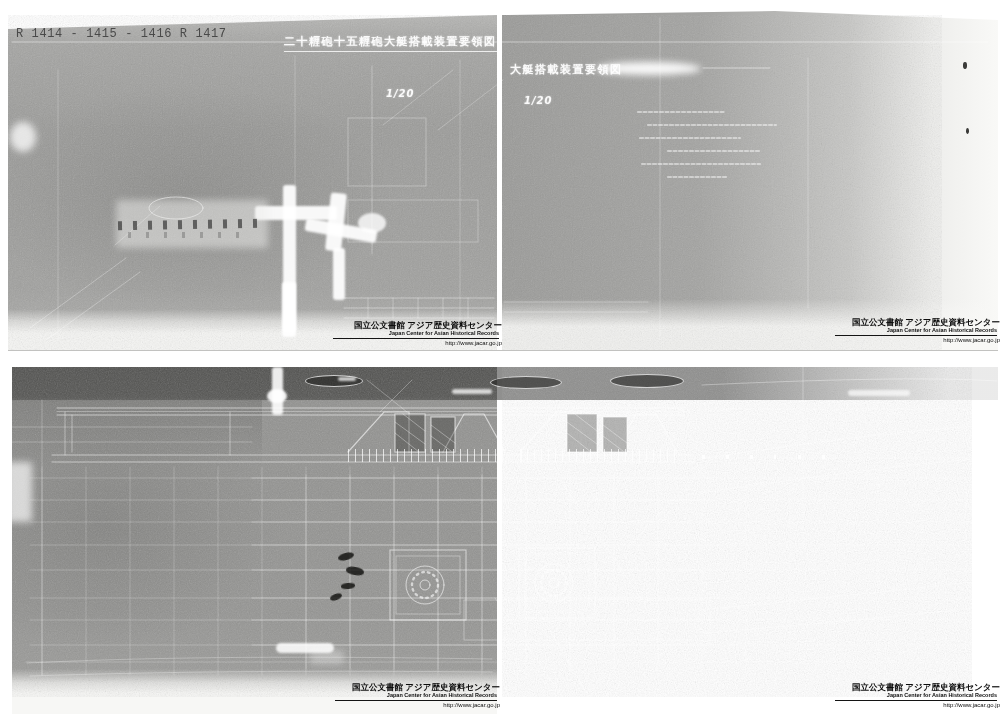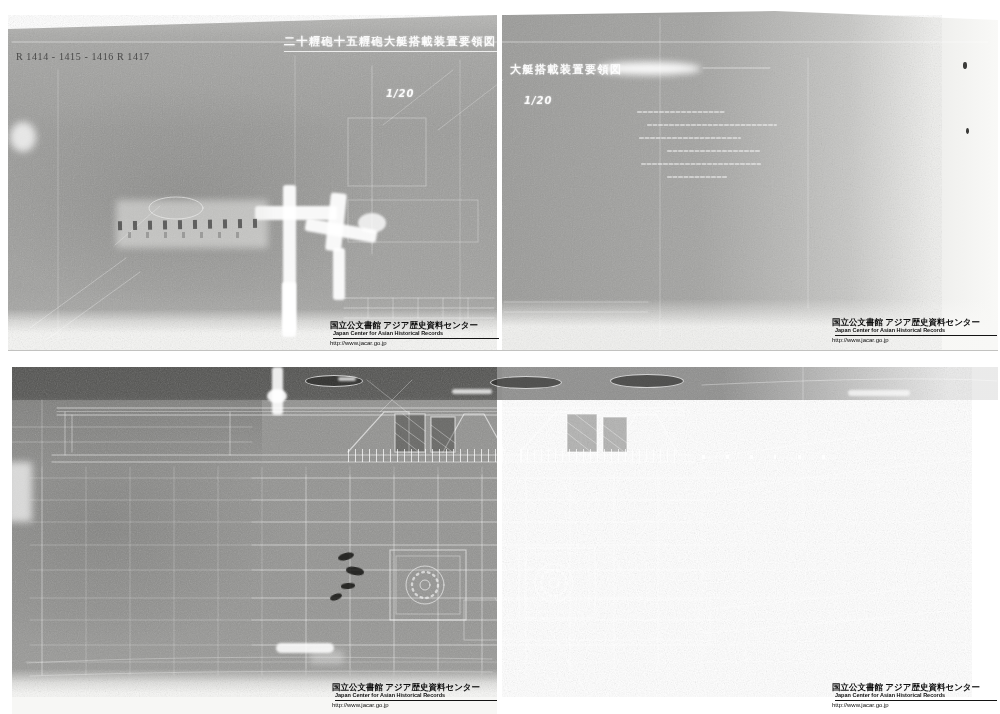--- a/index.html
+++ b/index.html
@@ -53,24 +53,24 @@
   .handwriting{
     position:absolute;color:rgba(255,255,255,.92);
     font-family:"DejaVu Sans", sans-serif;font-weight:bold;
     white-space:nowrap;filter:blur(.4px);
     text-shadow:0 0 2px rgba(255,255,255,.55);
   }
   .title-jp{font-size:11px;letter-spacing:1.5px;border-bottom:1.5px solid rgba(255,255,255,.8);padding-bottom:2px;}
   .scale-label{font-size:10px;font-style:italic;letter-spacing:1px;}
   .corner-ref{
     position:absolute;color:rgba(40,40,40,.75);
-    font-family:Liberation Serif, serif;font-size:10px;letter-spacing:.6px;white-space:nowrap;margin-top:24px;
-  }
-  
-  .wm{position:absolute;text-align:left;color:#0d0d0d;line-height:1.1;}
+    font-family:Liberation Mono, monospace;font-size:12px;letter-spacing:.6px;white-space:nowrap;
+  }
+  
+  .wm{position:absolute;text-align:right;color:#0d0d0d;line-height:1.1;}
   .wm .jp{font-weight:bold;font-size:8.5px;white-space:nowrap;letter-spacing:0;}
   .wm .en{font-weight:bold;font-size:5.5px;white-space:nowrap;border-bottom:1px solid #141414;padding-bottom:1.5px;margin:0 3px;}
   .wm .url{font-size:6px;white-space:nowrap;margin-top:1px;}
 </style>
 </head>
 <body>
 
 <div class="panel" style="left:8px;top:10px;width:990px;height:340px;border-bottom:1px solid #c2c2c0;">
 
   <div class="page pg-top-left"></div>

